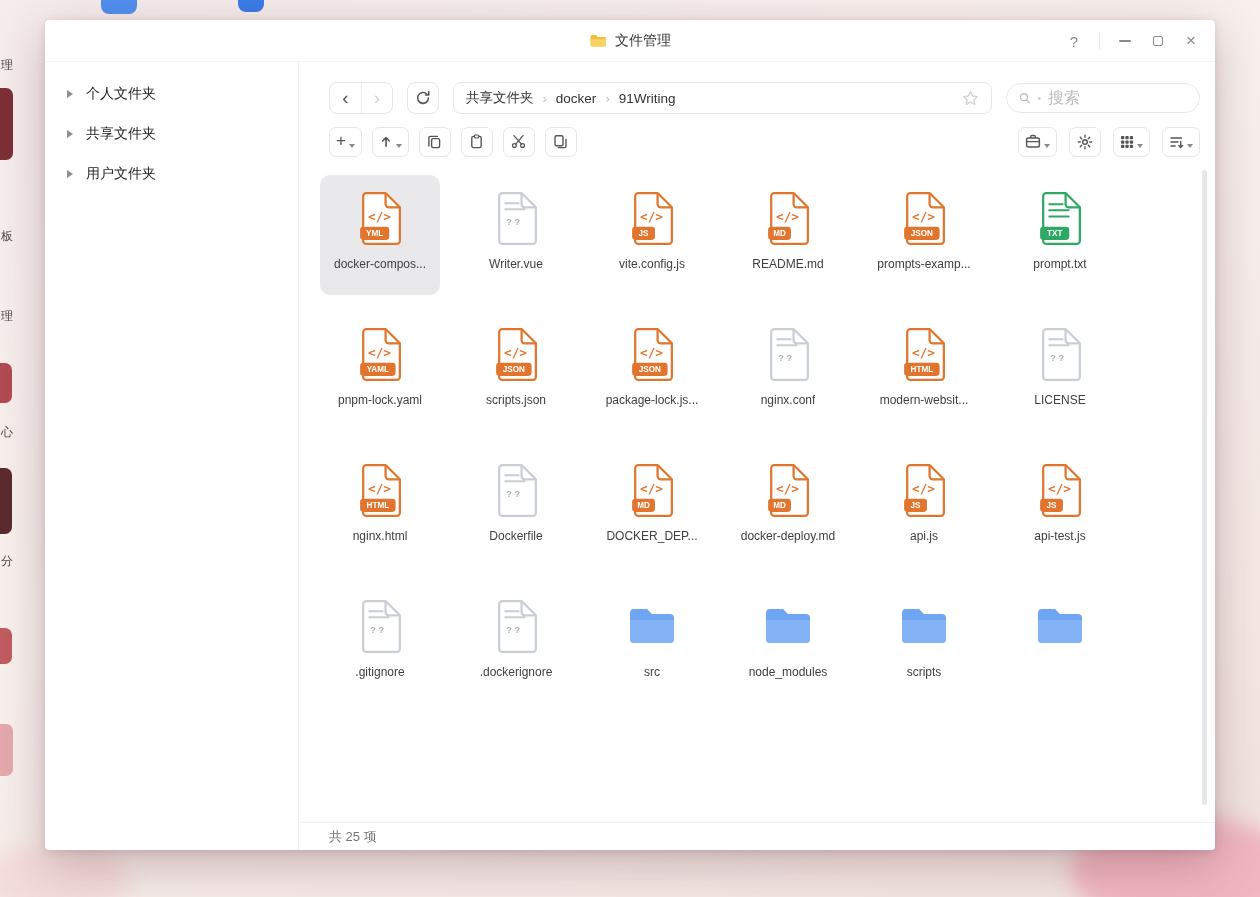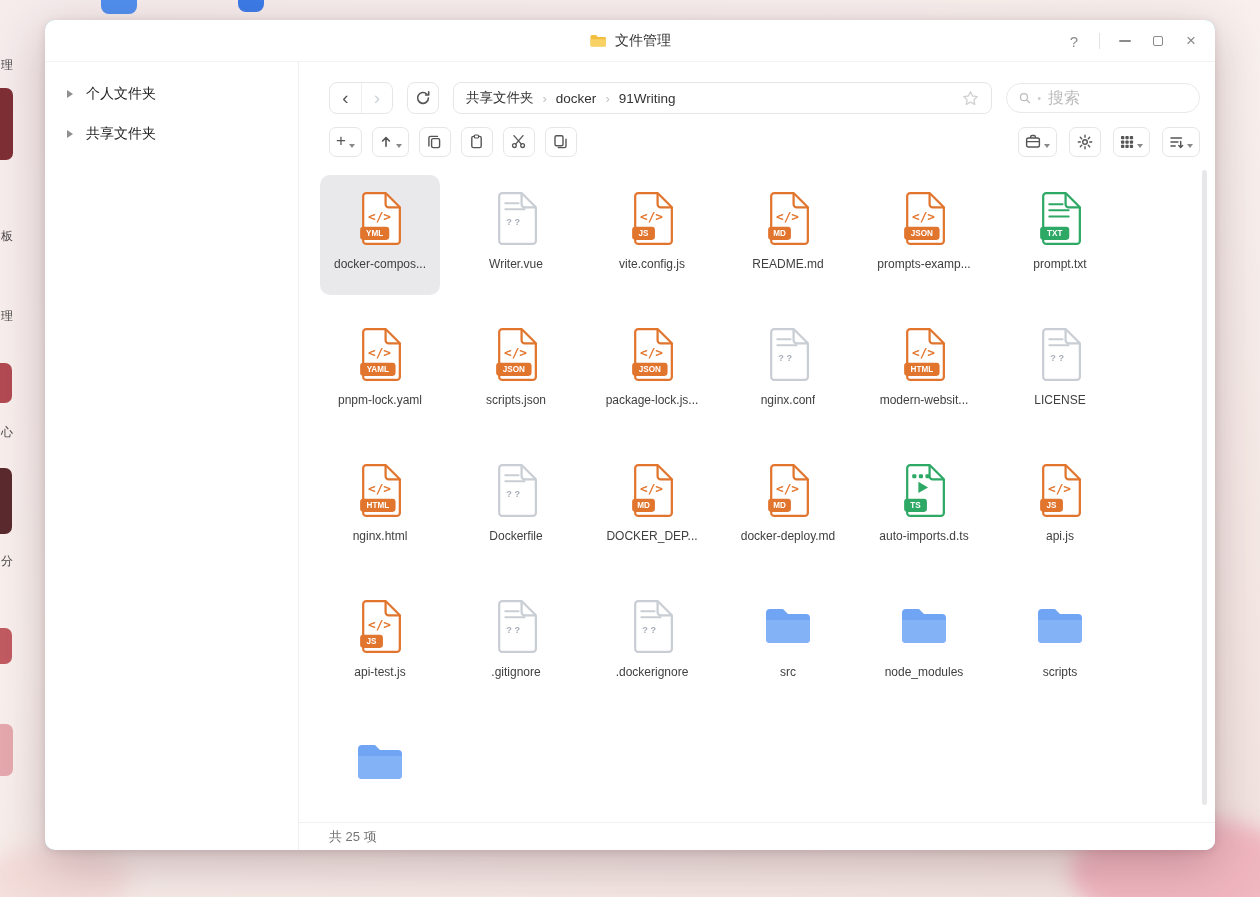--- a/index.html
+++ b/index.html
@@ -11,21 +11,21 @@
   }
   
   .edge-blob { position:absolute; left:0; border-radius:0 7px 7px 0; }
   .top-blob  { position:absolute; top:0; border-radius:0 0 8px 8px; }
   .bg-blur   { position:absolute; filter:blur(10px); border-radius:50%; }
   .edge-label { position:absolute; left:1px; font-size:12px; color:#4a4a4a; }
 
   
   .window {
     position:absolute; left:45px; top:20px; width:1170px; height:830px;
-    background:#7dd3fc; border-radius:10px; overflow:hidden;
+    background:#7dd3fc; border-radius:4px; overflow:hidden;
     box-shadow:0 14px 50px rgba(90,45,55,.30), 0 2px 8px rgba(90,45,55,.15);
   }
   .titlebar {
     height:42px; position:relative; display:flex; align-items:center; justify-content:center;
     border-bottom:1px solid #f3f3f3; background:#fff;
   }
   .title-group { display:flex; align-items:center; gap:8px; }
   .title-text { font-size:14px; color:#333; }
   .win-controls { position:absolute; right:16px; top:0; height:42px; display:flex; align-items:center; gap:17px; }
   .ctrl { color:#8b8b8b; font-size:15px; cursor:pointer; display:flex; align-items:center; justify-content:center; width:16px; height:16px; }
@@ -151,20 +151,24 @@
 
     <div class="sidebar" id="sidebar-list">
         <div class="side-item">
           <span class="tri"></span>
           <span class="side-label">个人文件夹</span>
         </div>
         <div class="side-item">
           <span class="tri"></span>
           <span class="side-label">共享文件夹</span>
         </div>
+        <div class="side-item">
+          <span class="tri"></span>
+          <span class="side-label">用户文件夹</span>
+        </div>
       </div>
 
     <div class="main">
 
       <div class="toolbar-row1">
         <div class="nav-group">
           <span class="nav-btn">‹</span>
           <span class="nav-btn disabled">›</span>
         </div>
         <span class="tb-btn refresh-btn">
@@ -470,37 +474,20 @@
     <text x="21" y="29" text-anchor="middle" font-family="DejaVu Sans Mono, monospace" font-size="12.5" font-weight="bold" fill="#E2752E">&lt;/&gt;</text>
                 <rect x="2" y="35" width="22.4" height="13" rx="3" fill="#E2752E"></rect>
                 <text x="13.2" y="44.5" text-anchor="middle" font-size="8" font-weight="bold" fill="#fff">MD</text>
               </svg>
             </div>
             <div class="file-label">docker-deploy.md</div>
           </div>
           <div class="file-item">
             <div class="file-icon">
               <svg width="45" height="55" viewBox="0 0 44 54">
-    <path d="M8 2h19l14 14v33a3 3 0 0 1-3 3H8a3 3 0 0 1-3-3V5a3 3 0 0 1 3-3z" fill="#fff" stroke="#2EA865" stroke-width="2.2" stroke-linejoin="round"></path>
-    <path d="M27 2v11a3 3 0 0 0 3 3h11" fill="none" stroke="#2EA865" stroke-width="2.2" stroke-linejoin="round"></path>
-    <g fill="#2EA865">
-                  <rect x="10" y="11" width="4" height="4" rx="1"></rect>
-                  <rect x="16.5" y="11" width="4" height="4" rx="1"></rect>
-                  <rect x="23" y="11" width="4" height="4" rx="1"></rect>
-                  <path d="M16 18.5l9.5 5.5-9.5 5.5z"></path>
-                </g>
-                <rect x="2" y="35" width="22.4" height="13" rx="3" fill="#2EA865"></rect>
-                <text x="13.2" y="44.5" text-anchor="middle" font-size="8" font-weight="bold" fill="#fff">TS</text>
-              </svg>
-            </div>
-            <div class="file-label">auto-imports.d.ts</div>
-          </div>
-          <div class="file-item">
-            <div class="file-icon">
-              <svg width="45" height="55" viewBox="0 0 44 54">
     <path d="M8 2h19l14 14v33a3 3 0 0 1-3 3H8a3 3 0 0 1-3-3V5a3 3 0 0 1 3-3z" fill="#fff" stroke="#E2752E" stroke-width="2.2" stroke-linejoin="round"></path>
     <path d="M27 2v11a3 3 0 0 0 3 3h11" fill="none" stroke="#E2752E" stroke-width="2.2" stroke-linejoin="round"></path>
     <text x="21" y="29" text-anchor="middle" font-family="DejaVu Sans Mono, monospace" font-size="12.5" font-weight="bold" fill="#E2752E">&lt;/&gt;</text>
                 <rect x="2" y="35" width="22.4" height="13" rx="3" fill="#E2752E"></rect>
                 <text x="13.2" y="44.5" text-anchor="middle" font-size="8" font-weight="bold" fill="#fff">JS</text>
               </svg>
             </div>
             <div class="file-label">api.js</div>
           </div>
           <div class="file-item">

